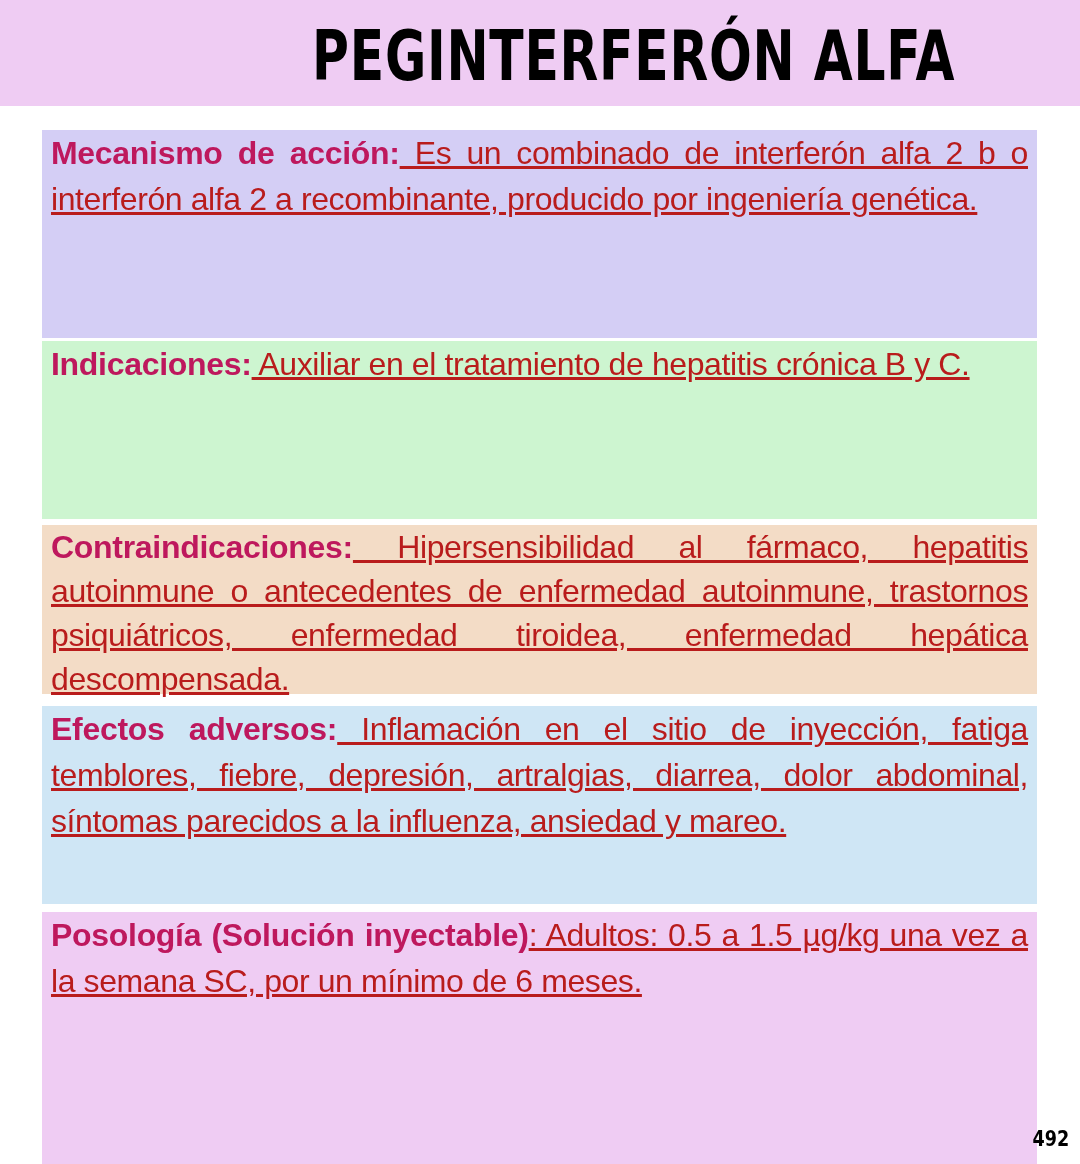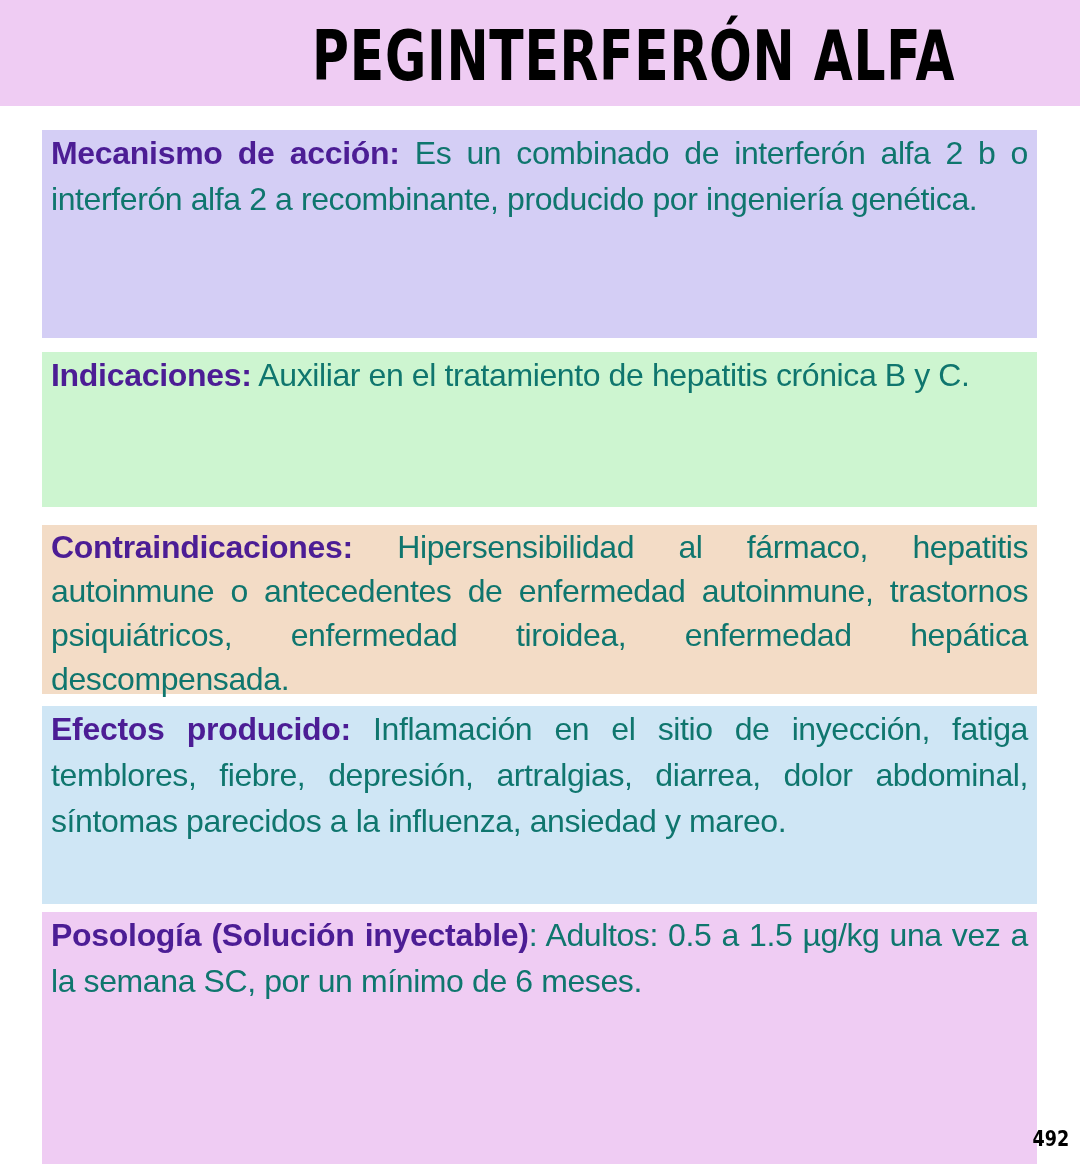--- a/index.html
+++ b/index.html
@@ -4,45 +4,45 @@
 <style>
   html, body { margin:0; padding:0; }
   body { width:1080px; height:1164px; background:#ffffff; position:relative; overflow:hidden;
          font-family:"Liberation Sans", sans-serif; color:#1a1a1a; }
   .header { position:absolute; left:0; top:0; width:1080px; height:106px; background:#efccf3;
             display:flex; align-items:center; justify-content:flex-end; }
   .title { font-family:"DejaVu Sans", sans-serif; font-weight:bold; font-size:70px; letter-spacing:1px;
            color:#000; transform:scaleX(0.72); white-space:nowrap; margin-top:6px; }
   .box { position:absolute; left:42px; width:995px; box-sizing:border-box; padding:0 9px;
          font-size:32px; line-height:46px; text-align:justify; }
-  .box .lbl { font-weight:bold; color:#4c1d95; letter-spacing:-0.3px; }
-  .box .txt { color:#0f766e; letter-spacing:-0.4px; }
+  .box .lbl { font-weight:bold; color:#be185d; letter-spacing:-0.3px; }
+  .box .txt { color:#b91c1c; letter-spacing:-0.4px;text-decoration:underline; }
   .pagenum { position:absolute; right:6px; top:1126px; font-family:"DejaVu Sans", sans-serif;
              font-weight:bold; font-size:22px; color:#000; transform:scaleX(0.8); }
 </style>
 </head>
 <body>
 
 <div class="header">
   <div class="title">PEGINTERFERÓN ALFA</div>
 </div>
 
 <div class="box" style="top:130px;height:208px;background:#d4cef5;">
   <span class="lbl">Mecanismo de acción:</span><span class="txt"> Es un combinado de interferón alfa 2 b o interferón alfa 2 a recombinante, producido por ingeniería genética.</span>
 </div>
 
-<div class="box" style="top:352px;height:155px;background:#cdf5d0;">
+<div class="box" style="top:341px;height:178px;background:#cdf5d0;">
   <span class="lbl">Indicaciones:</span><span class="txt">  Auxiliar en el tratamiento de hepatitis crónica B y C.</span>
 </div>
 
 <div class="box" style="top:525px;height:169px;background:#f3dcc6;line-height:44px;">
   <span class="lbl">Contraindicaciones:</span><span class="txt"> Hipersensibilidad al fármaco, hepatitis autoinmune o antecedentes de enfermedad autoinmune, trastornos psiquiátricos, enfermedad tiroidea, enfermedad hepática descompensada.</span>
 </div>
 
 <div class="box" style="top:706px;height:198px;background:#cfe6f5;">
-  <span class="lbl">Efectos producido:</span><span class="txt">  Inflamación en el sitio de inyección, fatiga temblores, fiebre, depresión, artralgias, diarrea, dolor abdominal, síntomas parecidos a la influenza, ansiedad y mareo.</span>
+  <span class="lbl">Efectos adversos:</span><span class="txt">  Inflamación en el sitio de inyección, fatiga temblores, fiebre, depresión, artralgias, diarrea, dolor abdominal, síntomas parecidos a la influenza, ansiedad y mareo.</span>
 </div>
 
 <div class="box" style="top:912px;height:289px;background:#efccf3;">
   <span class="lbl">Posología (Solución inyectable)</span><span class="txt">:  Adultos: 0.5 a 1.5 µg/kg una vez a la semana SC, por un mínimo de 6 meses.</span>
 </div>
 
 <div class="pagenum">492</div>
 
 </body></html>

